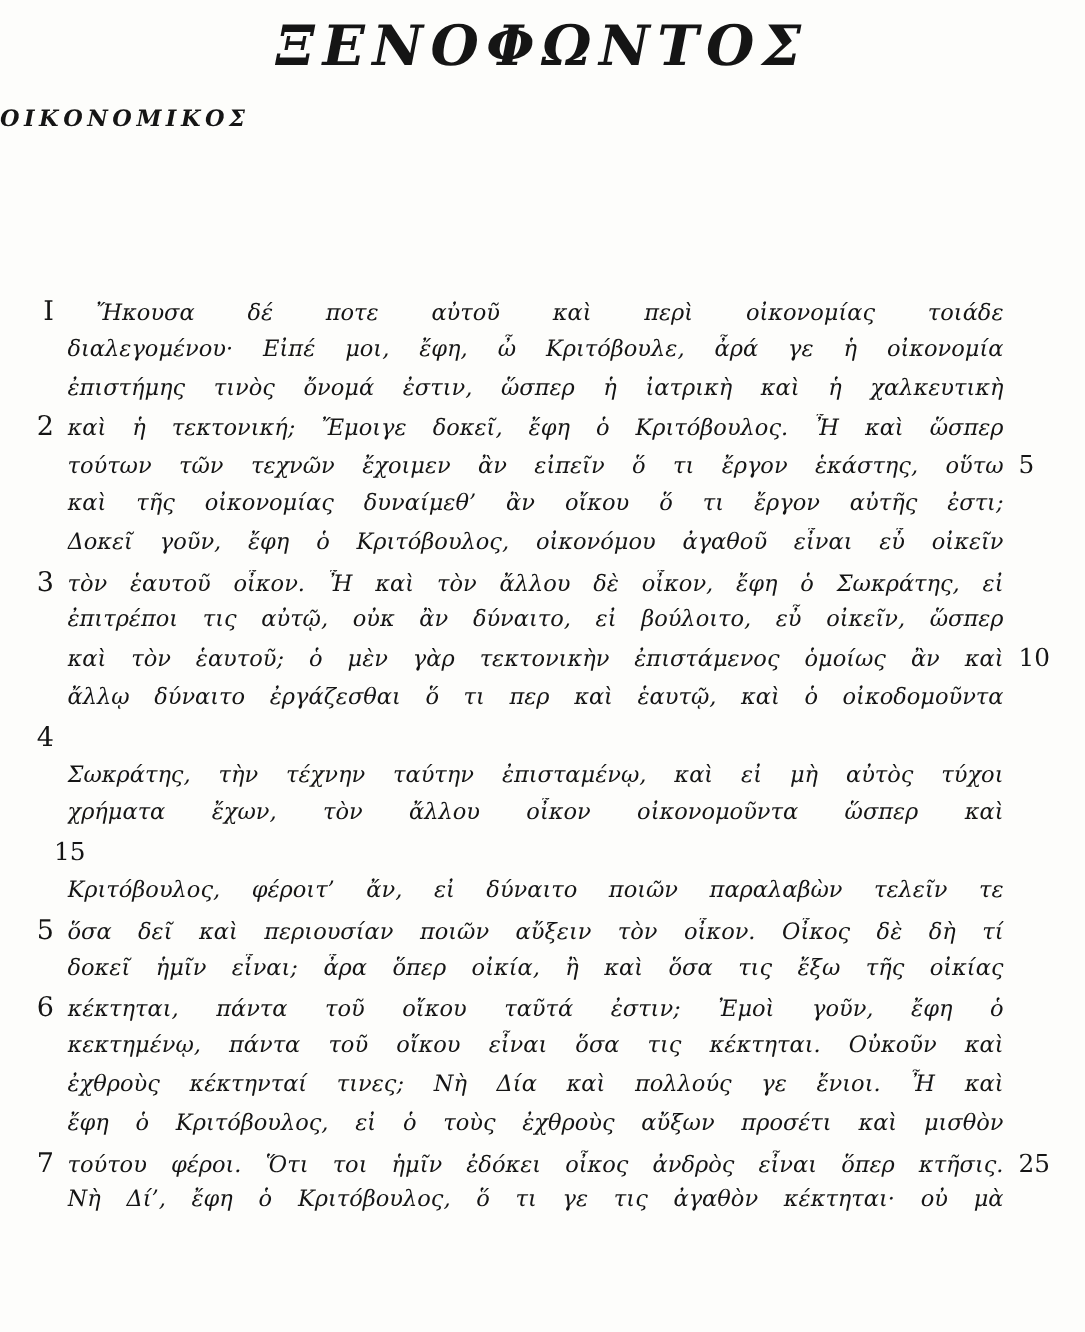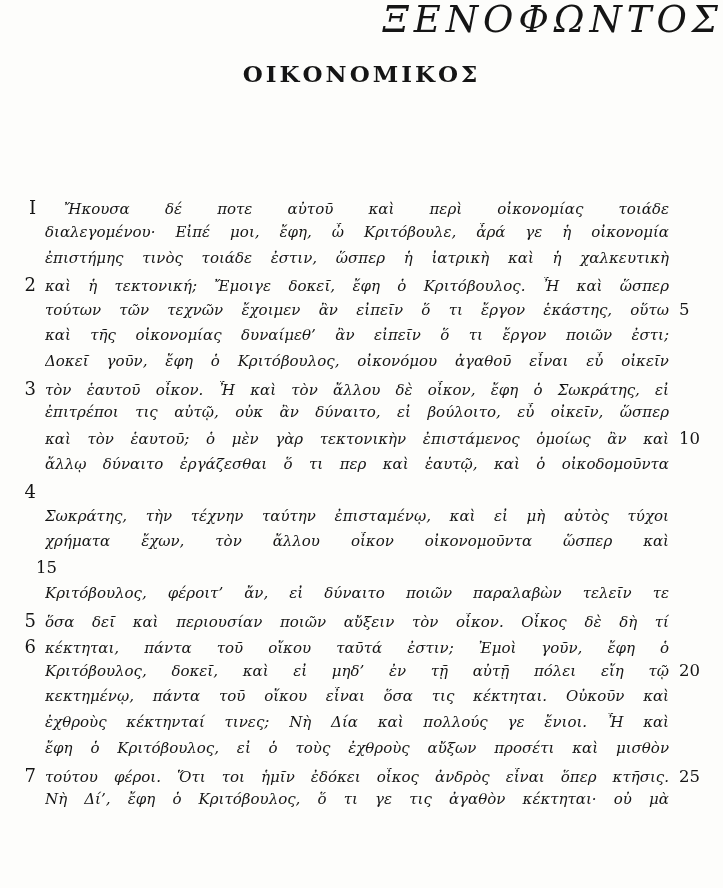--- a/index.html
+++ b/index.html
@@ -11,33 +11,35 @@
     position: relative;
     width: 723px;
     height: 888px;
     background: #fdfdfb;
     color: #151515;
     font-family: "DejaVu Serif", serif;
     overflow: hidden;
   }
   .title {
     margin: 0;
-    text-align: right;
+    padding-top: 10px;
+    text-align: center;
     font-style: italic;
-    font-weight: normal;
+    font-weight: bold;
     font-size: 37px;
     letter-spacing: 5px;
     line-height: 1.1;
   }
   .subtitle {
     margin: 0;
     margin-top: 20px;
-    text-align: center;
+    text-align: left;
+    font-style: italic;
     font-weight: bold;
-    font-size: 23px;
+    font-size: 15px;
     letter-spacing: 3px;
     line-height: 1.1;
   }
   .textblock {
     position: absolute;
     top: 197px;
     left: 12px;
     width: 699px;
   }
   .line {
@@ -87,39 +89,39 @@
   </div>
 
   <div class="line">
     <span class="secnum"></span>
     <span class="linetext">διαλεγομένου· Εἰπέ μοι, ἔφη, ὦ Κριτόβουλε, ἆρά γε ἡ οἰκονομία</span>
     <span class="lineno"></span>
   </div>
 
   <div class="line">
     <span class="secnum"></span>
-    <span class="linetext">ἐπιστήμης τινὸς τοιάδε ἐστιν, ὥσπερ ἡ ἰατρικὴ καὶ ἡ χαλκευτικὴ</span>
+    <span class="linetext">ἐπιστήμης τινὸς ὄνομά ἐστιν, ὥσπερ ἡ ἰατρικὴ καὶ ἡ χαλκευτικὴ</span>
     <span class="lineno"></span>
   </div>
 
   <div class="line">
     <span class="secnum">2</span>
     <span class="linetext">καὶ ἡ τεκτονική; Ἔμοιγε δοκεῖ, ἔφη ὁ Κριτόβουλος. Ἦ καὶ ὥσπερ</span>
     <span class="lineno"></span>
   </div>
 
   <div class="line">
     <span class="secnum"></span>
     <span class="linetext">τούτων τῶν τεχνῶν ἔχοιμεν ἂν εἰπεῖν ὅ τι ἔργον ἑκάστης, οὕτω</span>
     <span class="lineno">5</span>
   </div>
 
   <div class="line">
     <span class="secnum"></span>
-    <span class="linetext">καὶ τῆς οἰκονομίας δυναίμεθ’ ἂν εἰπεῖν ὅ τι ἔργον ποιῶν ἐστι;</span>
+    <span class="linetext">καὶ τῆς οἰκονομίας δυναίμεθ’ ἂν οἴκου ὅ τι ἔργον αὐτῆς ἐστι;</span>
     <span class="lineno"></span>
   </div>
 
   <div class="line">
     <span class="secnum"></span>
     <span class="linetext">Δοκεῖ γοῦν, ἔφη ὁ Κριτόβουλος, οἰκονόμου ἀγαθοῦ εἶναι εὖ οἰκεῖν</span>
     <span class="lineno"></span>
   </div>
 
   <div class="line">
@@ -173,32 +175,32 @@
     <span class="linetext">Κριτόβουλος, φέροιτ’ ἄν, εἰ δύναιτο ποιῶν παραλαβὼν τελεῖν τε</span>
     <span class="lineno"></span>
   </div>
 
   <div class="line">
     <span class="secnum">5</span>
     <span class="linetext">ὅσα δεῖ καὶ περιουσίαν ποιῶν αὔξειν τὸν οἶκον. Οἶκος δὲ δὴ τί</span>
     <span class="lineno"></span>
   </div>
 
+  <div class="line">
+    <span class="secnum"></span>
+    <span class="linetext">δοκεῖ ἡμῖν εἶναι; ἆρα ὅπερ οἰκία, ἢ καὶ ὅσα τις ἔξω τῆς οἰκίας</span>
+    <span class="lineno"></span>
+  </div>
 
   <div class="line">
     <span class="secnum">6</span>
     <span class="linetext">κέκτηται, πάντα τοῦ οἴκου ταῦτά ἐστιν; Ἐμοὶ γοῦν, ἔφη ὁ</span>
     <span class="lineno"></span>
   </div>
 
-  <div class="line">
-    <span class="secnum"></span>
-    <span class="linetext">Κριτόβουλος, δοκεῖ, καὶ εἰ μηδ’ ἐν τῇ αὐτῇ πόλει εἴη τῷ</span>
-    <span class="lineno">20</span>
-  </div>
 
   <div class="line">
     <span class="secnum"></span>
     <span class="linetext">κεκτημένῳ, πάντα τοῦ οἴκου εἶναι ὅσα τις κέκτηται. Οὐκοῦν καὶ</span>
     <span class="lineno"></span>
   </div>
 
   <div class="line">
     <span class="secnum"></span>
     <span class="linetext">ἐχθροὺς κέκτηνταί τινες; Νὴ Δία καὶ πολλούς γε ἔνιοι. Ἦ καὶ</span>

